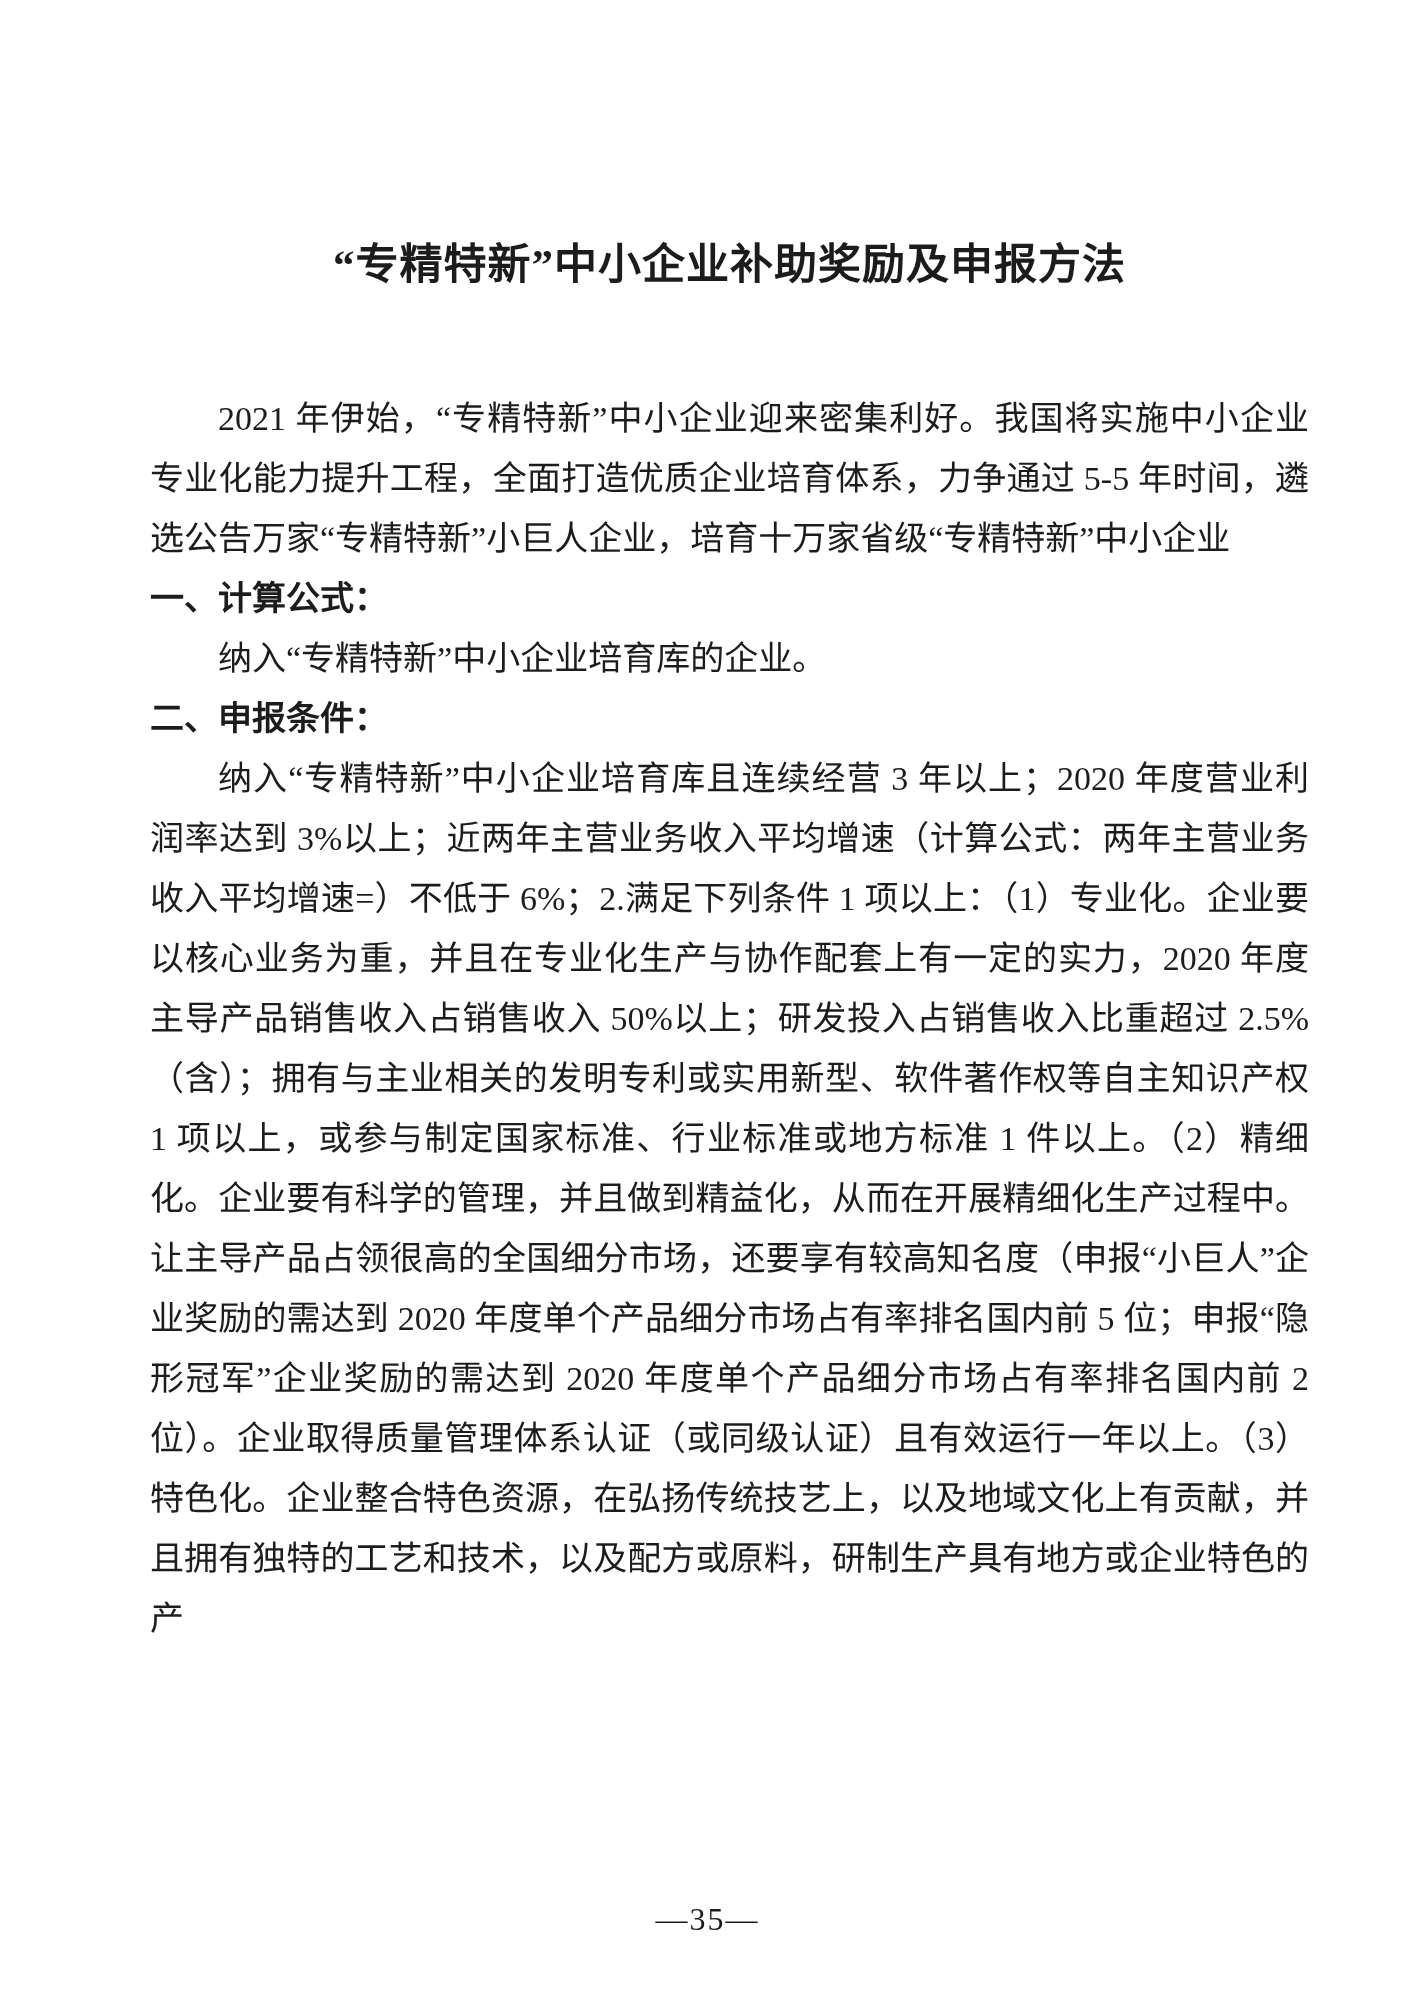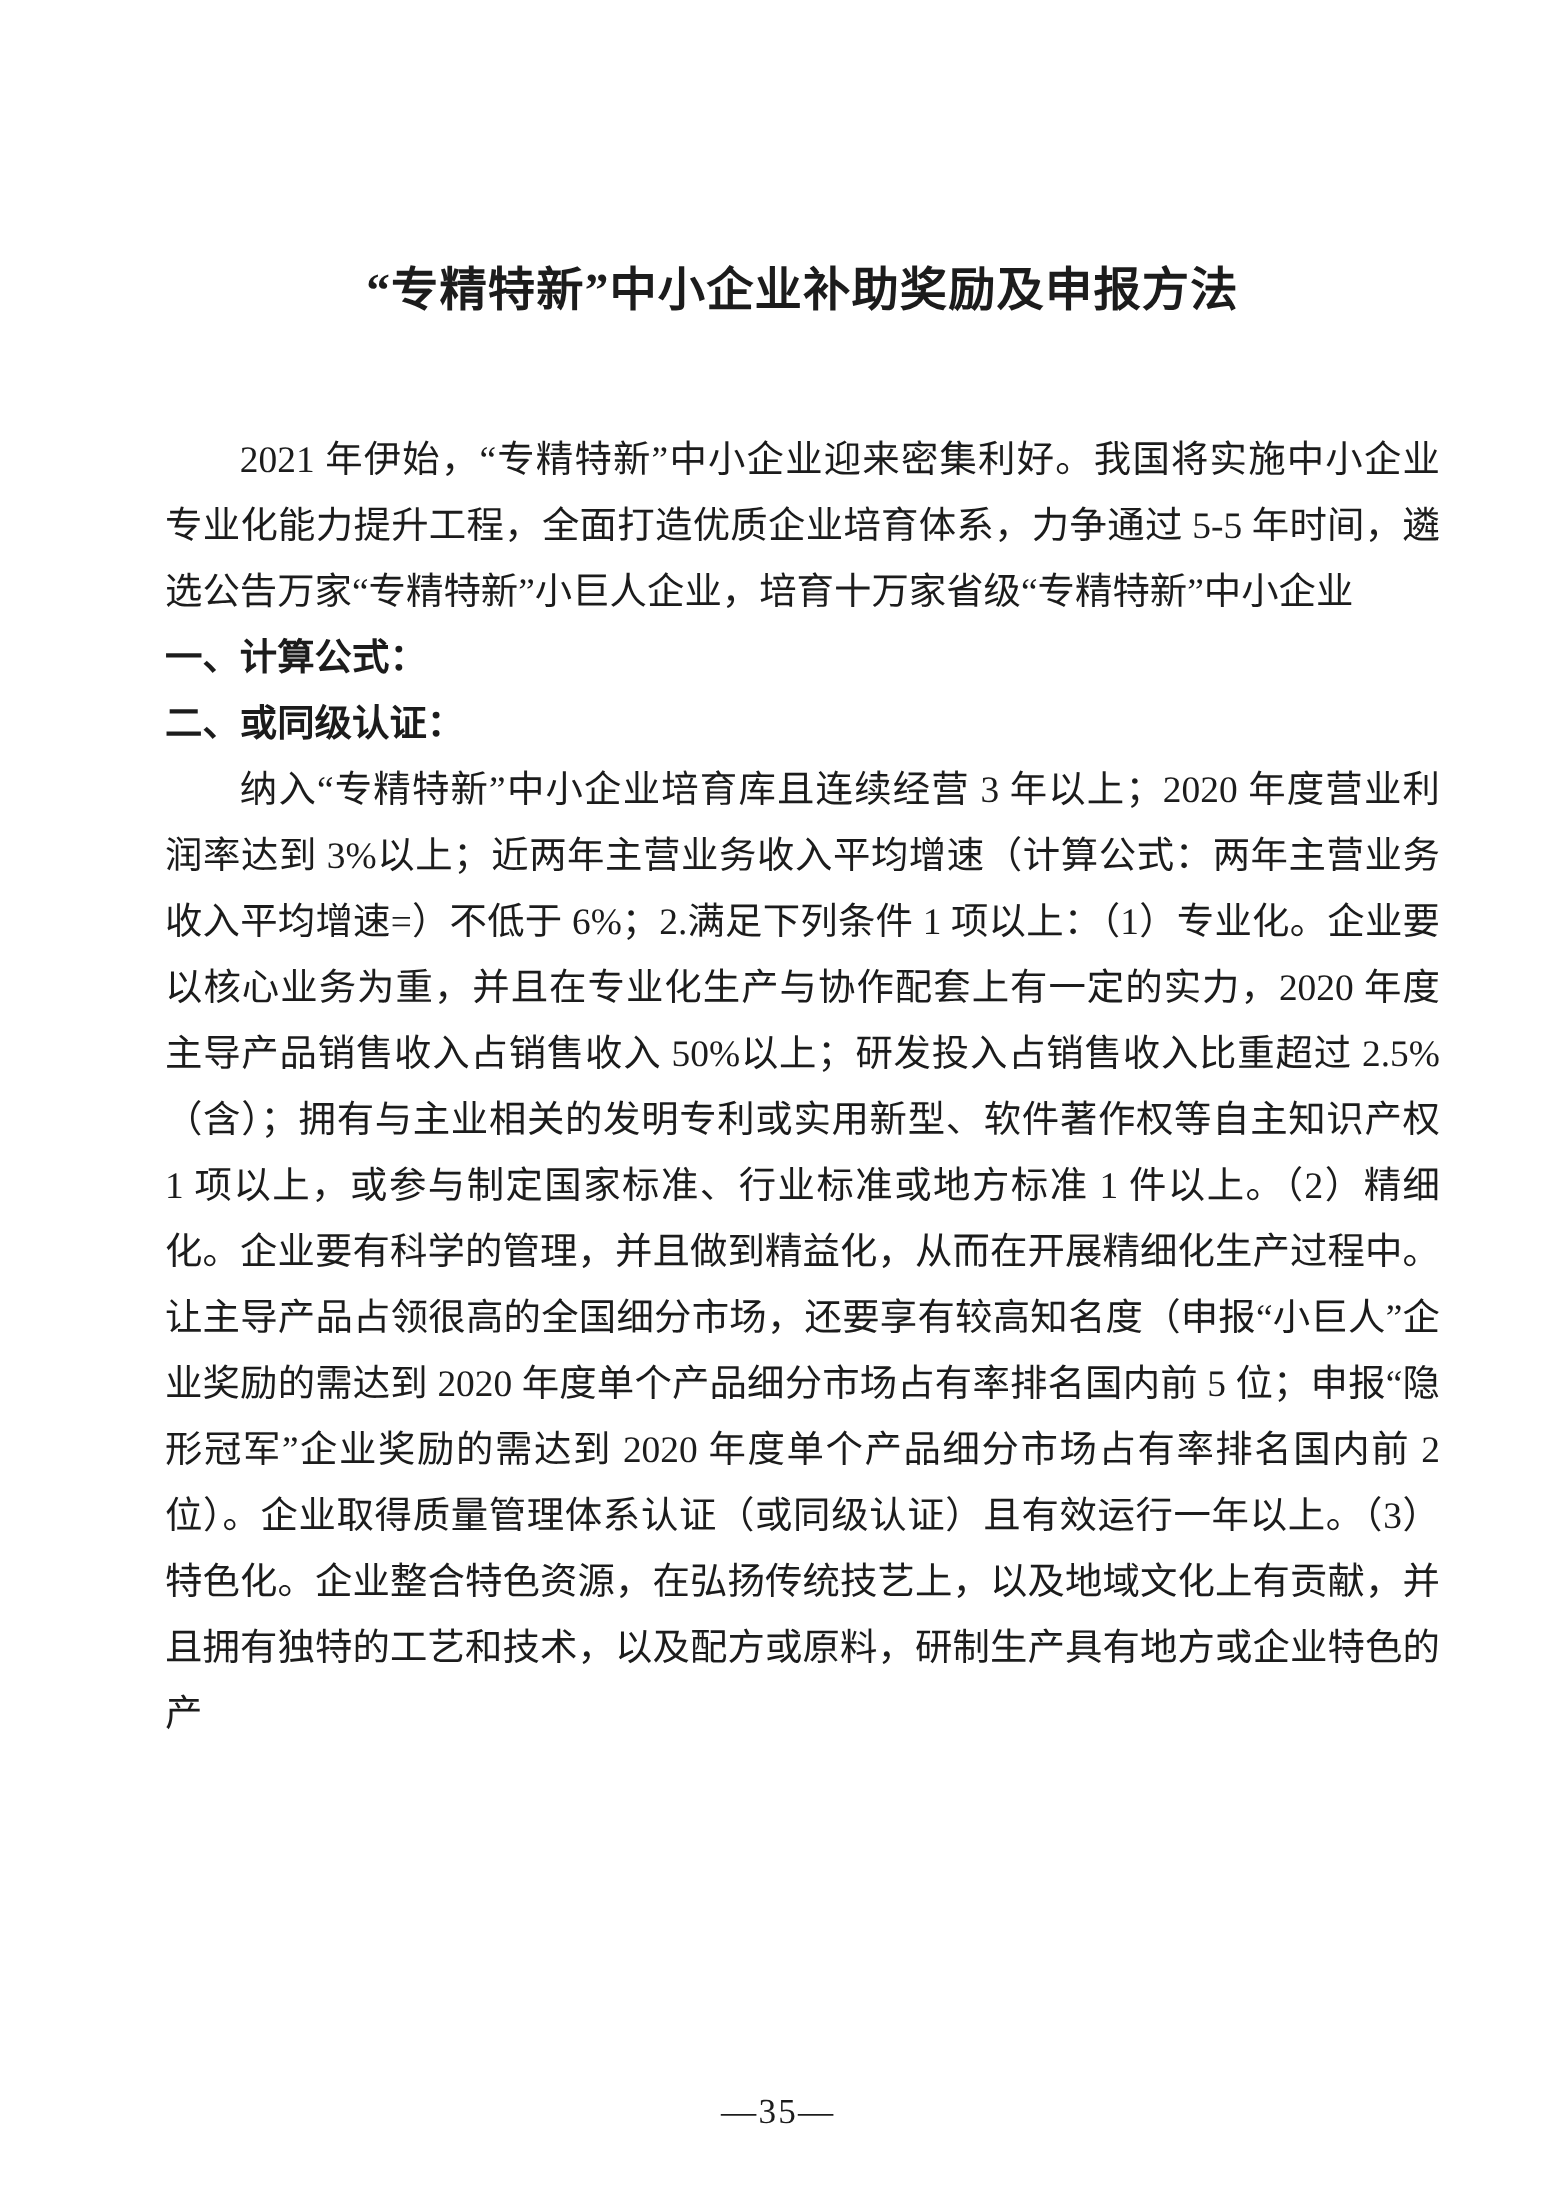--- a/index.html
+++ b/index.html
@@ -61,20 +61,21 @@
 <body>
 
 <div class="page">
 
   <h1 class="title">“专精特新”中小企业补助奖励及申报方法</h1>
 
   <p class="para indent">2021 年伊始，“专精特新”中小企业迎来密集利好。我国将实施中小企业专业化能力提升工程，全面打造优质企业培育体系，力争通过 5-5 年时间，遴选公告万家“专精特新”小巨人企业，培育十万家省级“专精特新”中小企业</p>
 
   <h2 class="heading">一、计算公式：</h2>
 
+  <p class="para indent">纳入“专精特新”中小企业培育库的企业。</p>
 
-  <h2 class="heading">二、或同级认证：</h2>
+  <h2 class="heading">二、申报条件：</h2>
 
   <p class="para indent">纳入“专精特新”中小企业培育库且连续经营 3 年以上；2020 年度营业利润率达到 3%以上；近两年主营业务收入平均增速（计算公式：两年主营业务收入平均增速=）不低于 6%；2.满足下列条件 1 项以上：（1）专业化。企业要以核心业务为重，并且在专业化生产与协作配套上有一定的实力，2020 年度主导产品销售收入占销售收入 50%以上；研发投入占销售收入比重超过 2.5%（含）；拥有与主业相关的发明专利或实用新型、软件著作权等自主知识产权 1 项以上，或参与制定国家标准、行业标准或地方标准 1 件以上。（2）精细化。企业要有科学的管理，并且做到精益化，从而在开展精细化生产过程中。让主导产品占领很高的全国细分市场，还要享有较高知名度（申报“小巨人”企业奖励的需达到 2020 年度单个产品细分市场占有率排名国内前 5 位；申报“隐形冠军”企业奖励的需达到 2020 年度单个产品细分市场占有率排名国内前 2 位）。企业取得质量管理体系认证（或同级认证）且有效运行一年以上。（3）特色化。企业整合特色资源，在弘扬传统技艺上，以及地域文化上有贡献，并且拥有独特的工艺和技术，以及配方或原料，研制生产具有地方或企业特色的产</p>
 
   <div class="page-number">—35—</div>
 
 </div>
 
 </body></html>

